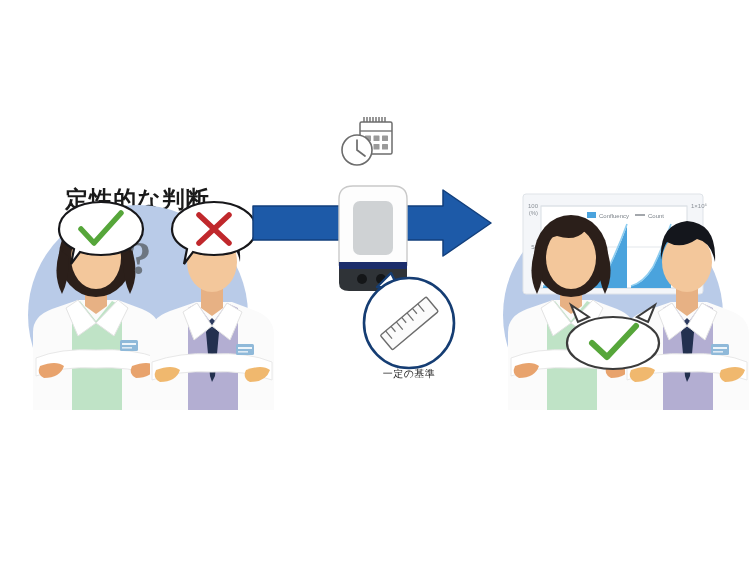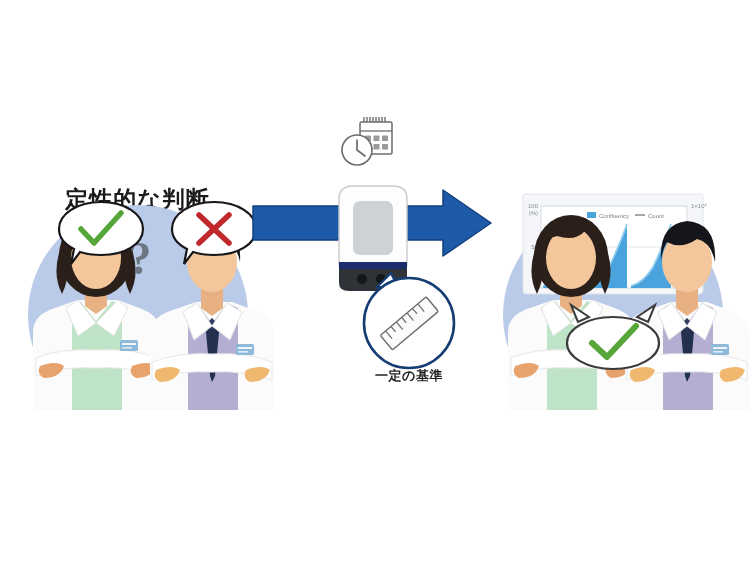--- a/index.html
+++ b/index.html
@@ -8,21 +8,21 @@
     font-family:"Liberation Sans","DejaVu Sans",sans-serif;
     background:#ffffff;
   }
   #stage{position:absolute;inset:0;width:750px;height:563px;}
   .abs{position:absolute;}
   .title{
     font-size:23px;font-weight:700;color:#1a1a1a;letter-spacing:1px;
     white-space:nowrap;text-align:center;
   }
   .caption{
-    font-size:13px;font-weight:700;color:#1c1c1c;letter-spacing:.5px;
+    font-size:10px;font-weight:400;color:#1c1c1c;letter-spacing:.5px;
     white-space:nowrap;text-align:center;
   }
   svg{display:block;overflow:visible;}
   .nosel{user-select:none;}
 </style>
 </head>
 <body>
 
 <div id="stage">
 

